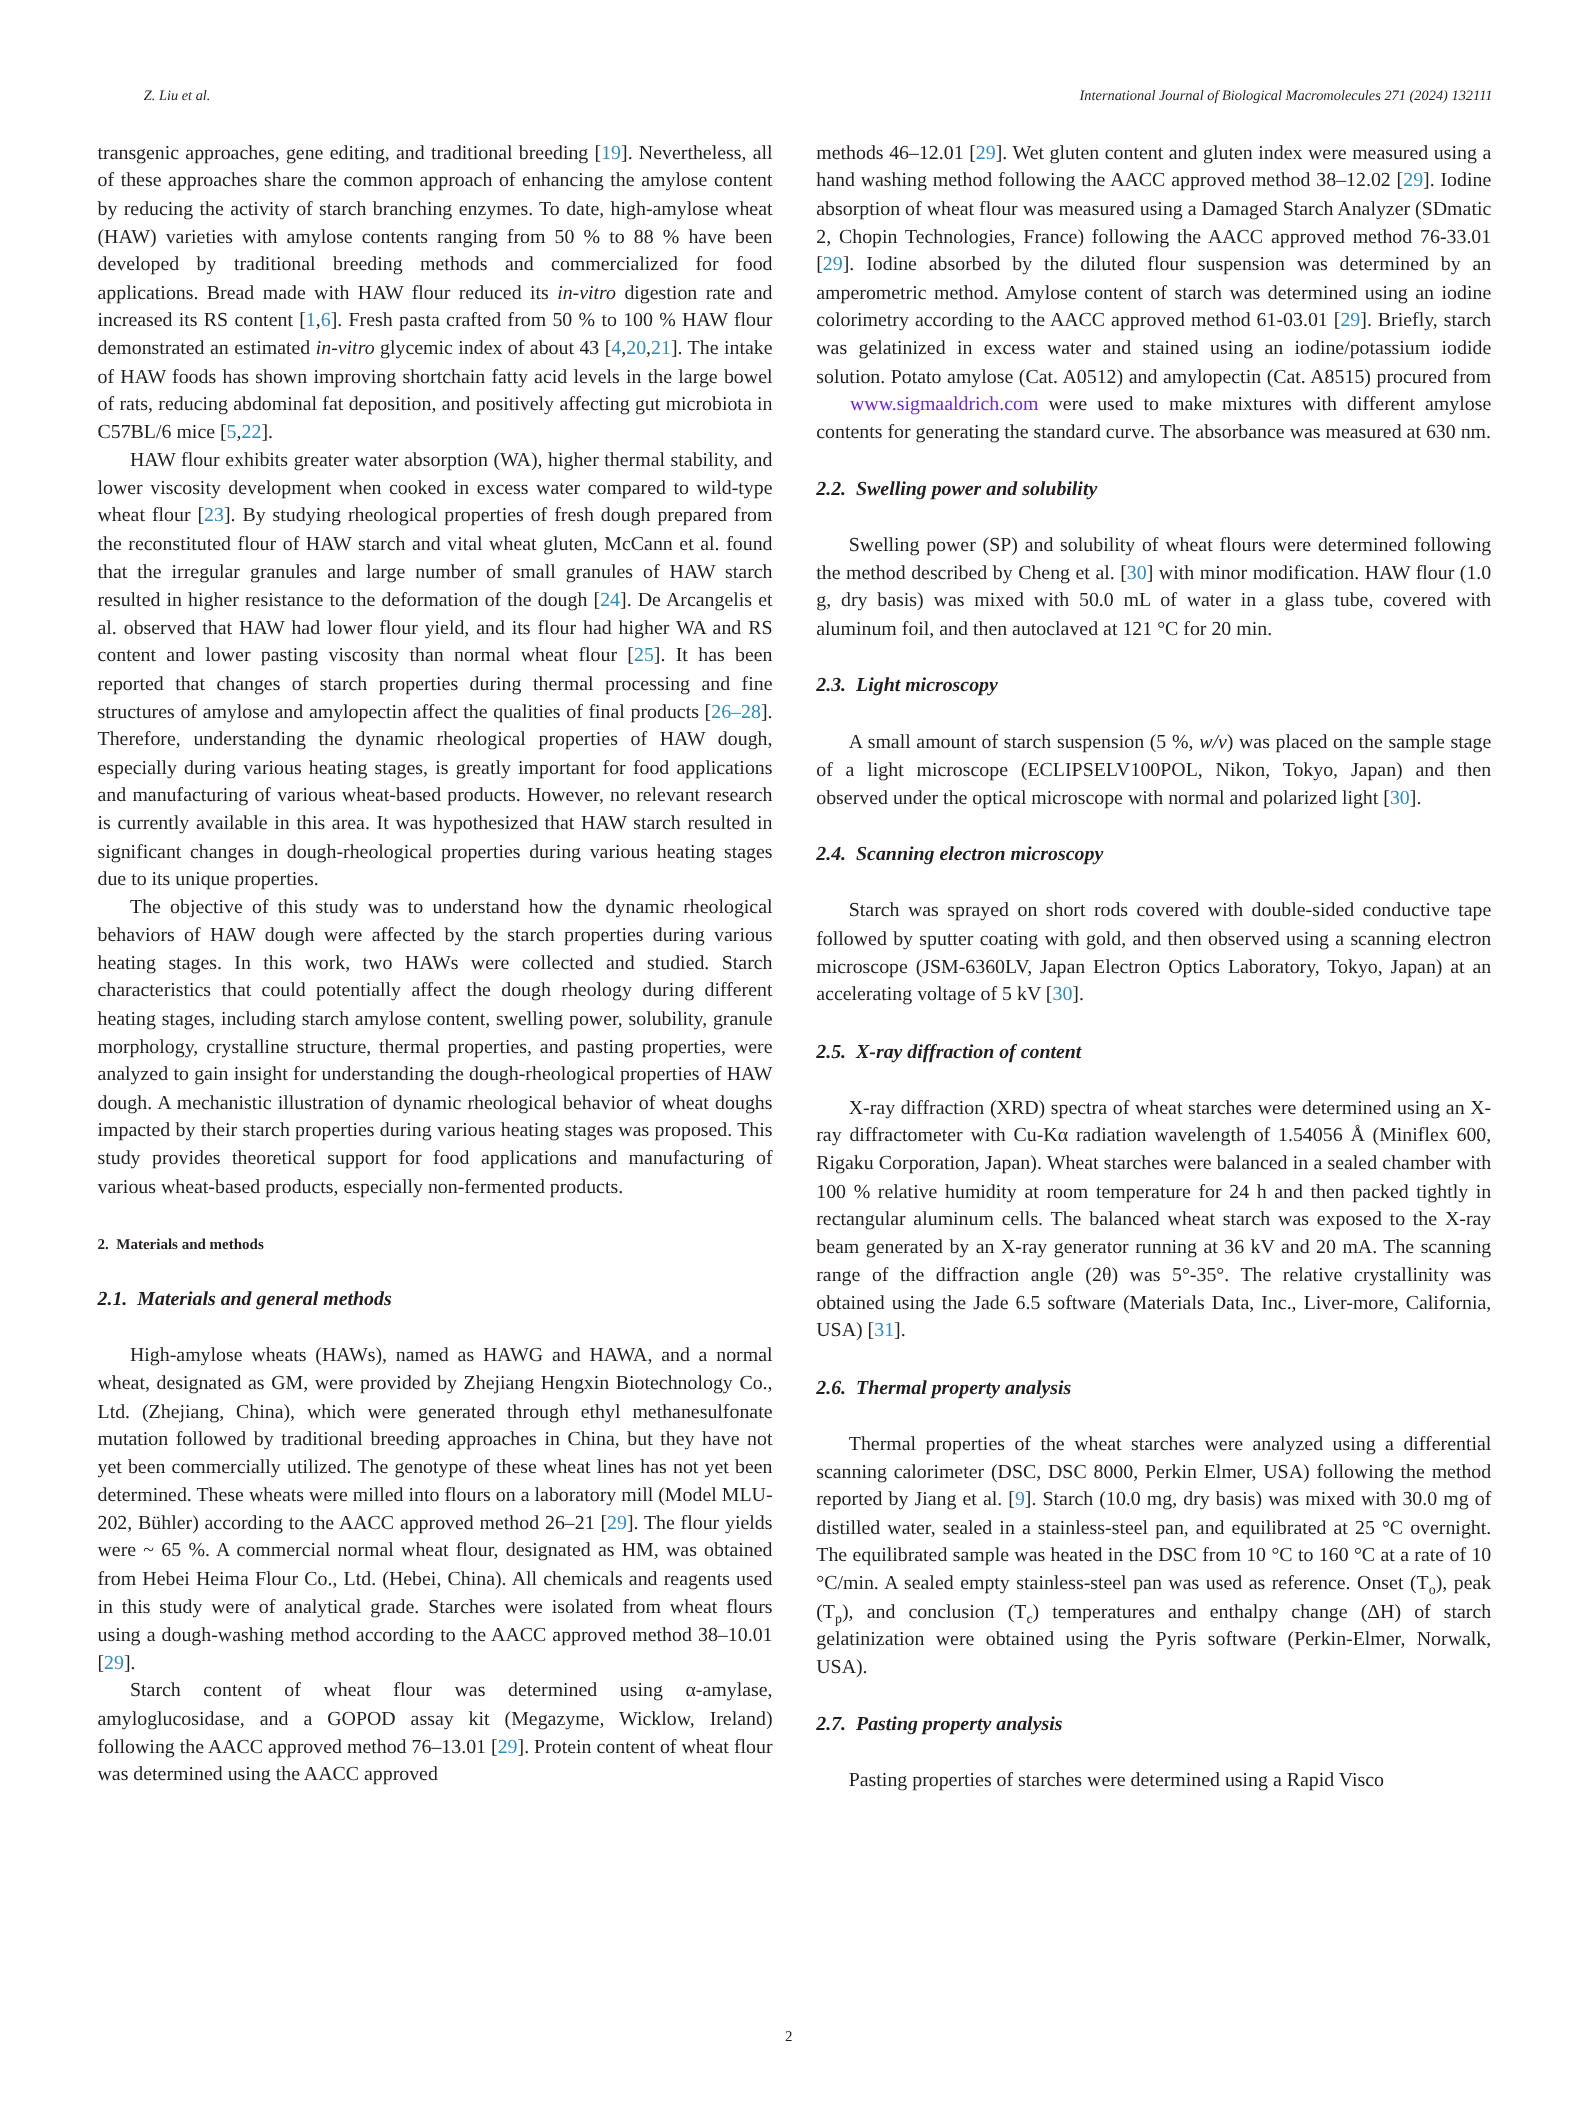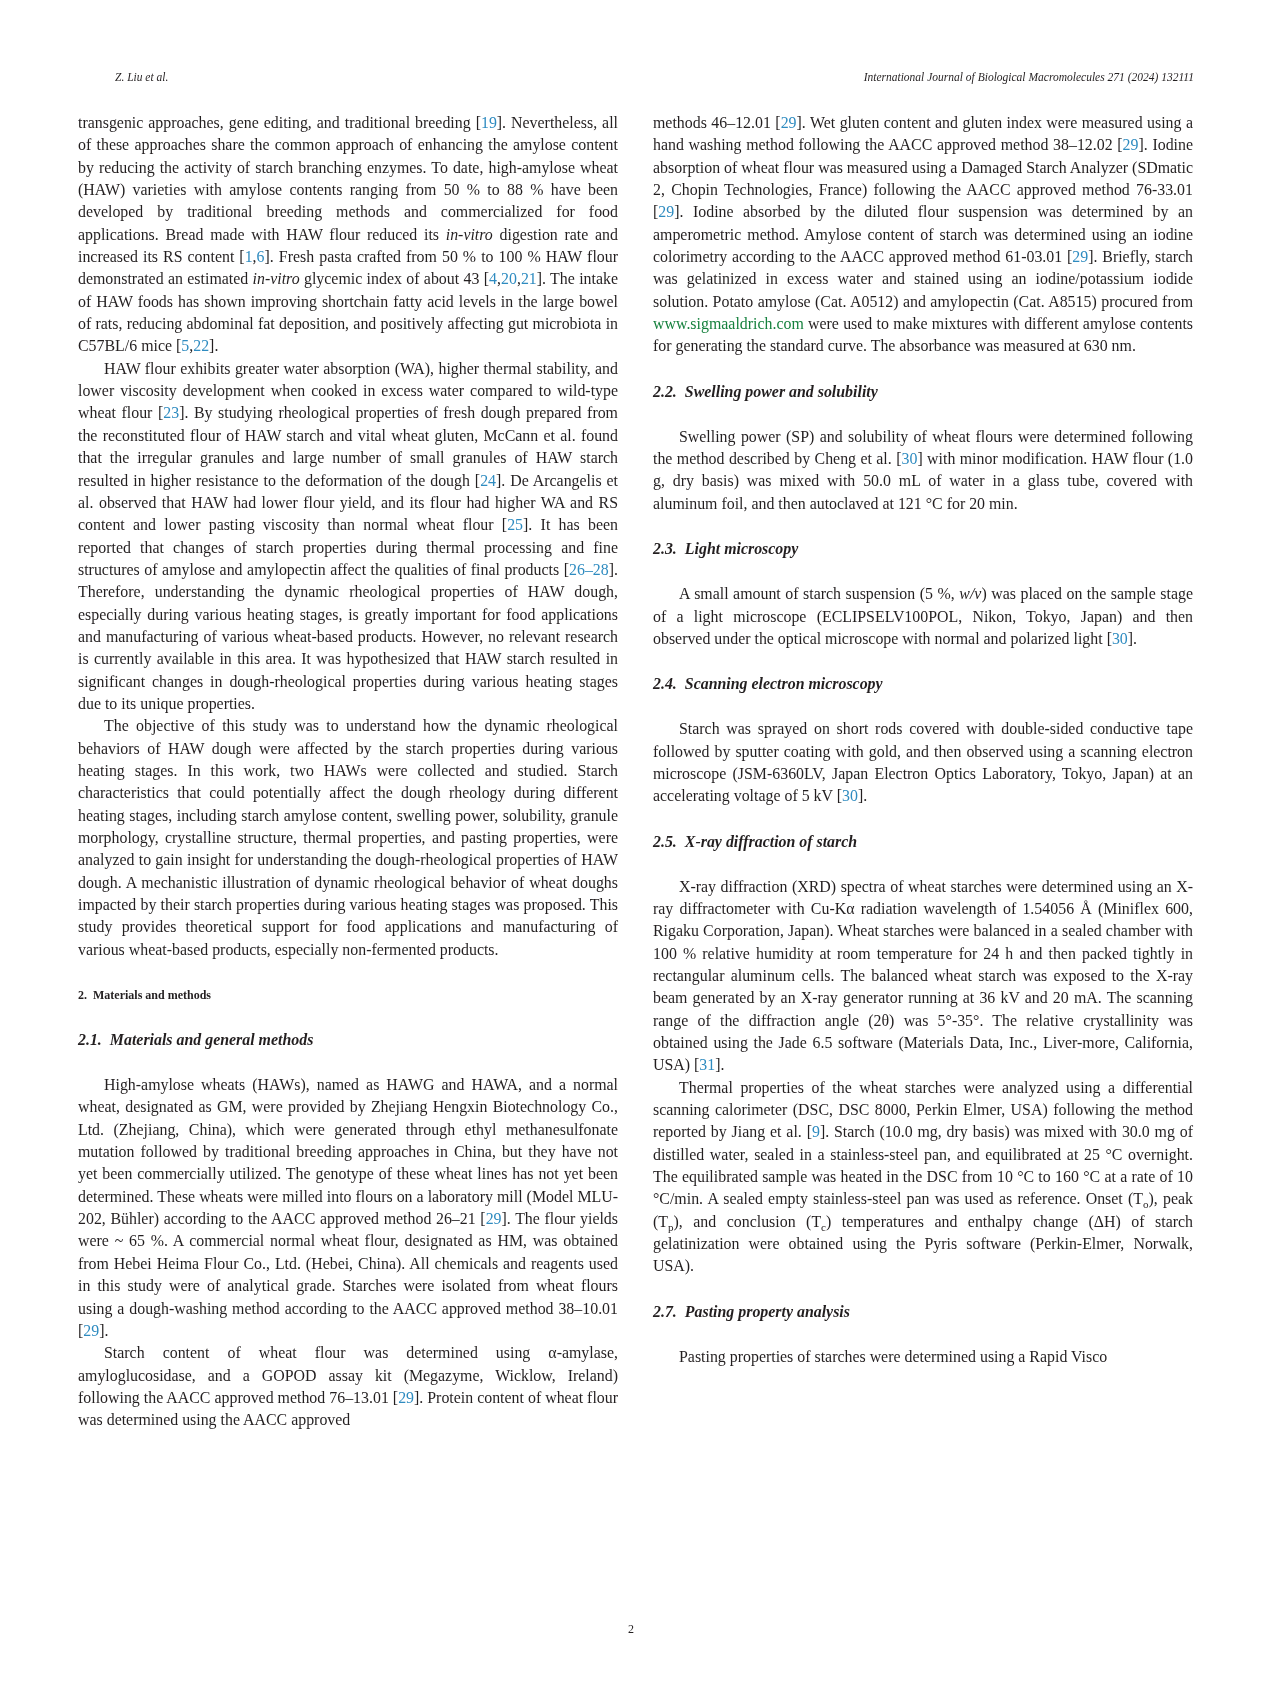--- a/index.html
+++ b/index.html
@@ -7,21 +7,21 @@
          font-family: "Liberation Serif", "DejaVu Serif", serif; color: #231f20; }
   .running-head { position: absolute; top: 71px; font-size: 11.5px; font-style: italic; color: #231f20; margin-left: 36px; }
   .rh-left { left: 79px; }
   .rh-right { right: 68px; }
   .col { position: absolute; top: 112px; width: 540px; font-size: 15.9px; line-height: 22.35px; }
   .col-left { left: 78px; }
   .col-right { left: 653px; }
   p.para { margin: 0; text-align: justify; hyphens: manual; }
   p.indent { text-indent: 26px; }
   .ref { color: #2e8bc0; }
-  .link { color: #15803d; }
+  .link { color: #6d28d9; margin-left: 27px; }
   .sec-h { font-weight: bold; font-size: 12px; margin: 23px 0 0 0; line-height: 22px; }
   .sub-h { font-style: italic; font-size: 15.9px; margin: 0; line-height: 22px; }
   .sub-h .num { font-style: italic; margin-right: 8px; }
   .gap-before { margin-top: 23px; }
   .gap-after { margin-bottom: 23px; }
   .page-num { position: absolute; top: 1622px; left: 0; width: 1262px; text-align: center; font-size: 12px; }
   sub { font-size: 70%; line-height: 0; }
 </style>
 </head>
 <body>
@@ -54,24 +54,25 @@
   </div>
   <div>
     <h3 class="sub-h gap-before gap-after"><span class="num">2.3.</span><span>Light microscopy</span></h3>
     <p class="para indent">A small amount of starch suspension (5 %, <i>w/v</i>) was placed on the sample stage of a light microscope (ECLIPSELV100POL, Nikon, Tokyo, Japan) and then observed under the optical microscope with normal and polarized light [<a class="ref">30</a>].</p>
   </div>
   <div>
     <h3 class="sub-h gap-before gap-after"><span class="num">2.4.</span><span>Scanning electron microscopy</span></h3>
     <p class="para indent">Starch was sprayed on short rods covered with double-sided conductive tape followed by sputter coating with gold, and then observed using a scanning electron microscope (JSM-6360LV, Japan Electron Optics Laboratory, Tokyo, Japan) at an accelerating voltage of 5 kV [<a class="ref">30</a>].</p>
   </div>
   <div>
-    <h3 class="sub-h gap-before gap-after"><span class="num">2.5.</span><span>X-ray diffraction of starch</span></h3>
+    <h3 class="sub-h gap-before gap-after"><span class="num">2.5.</span><span>X-ray diffraction of content</span></h3>
     <p class="para indent">X-ray diffraction (XRD) spectra of wheat starches were determined using an X-ray diffractometer with Cu-Kα radiation wavelength of 1.54056 Å (Miniflex 600, Rigaku Corporation, Japan). Wheat starches were balanced in a sealed chamber with 100 % relative humidity at room temperature for 24 h and then packed tightly in rectangular aluminum cells. The balanced wheat starch was exposed to the X-ray beam generated by an X-ray generator running at 36 kV and 20 mA. The scanning range of the diffraction angle (2θ) was 5°-35°. The relative crystallinity was obtained using the Jade 6.5 software (Materials Data, Inc., Liver-more, California, USA) [<a class="ref">31</a>].</p>
   </div>
   <div>
+    <h3 class="sub-h gap-before gap-after"><span class="num">2.6.</span><span>Thermal property analysis</span></h3>
     <p class="para indent">Thermal properties of the wheat starches were analyzed using a differential scanning calorimeter (DSC, DSC 8000, Perkin Elmer, USA) following the method reported by Jiang et al. [<a class="ref">9</a>]. Starch (10.0 mg, dry basis) was mixed with 30.0 mg of distilled water, sealed in a stainless-steel pan, and equilibrated at 25 °C overnight. The equilibrated sam­ple was heated in the DSC from 10 °C to 160 °C at a rate of 10 °C/min. A sealed empty stainless-steel pan was used as reference. Onset (T<sub>o</sub>), peak (T<sub>p</sub>), and conclusion (T<sub>c</sub>) temperatures and enthalpy change (ΔH) of starch gelatinization were obtained using the Pyris software (Perkin-Elmer, Norwalk, USA).</p>
   </div>
   <div>
     <h3 class="sub-h gap-before gap-after"><span class="num">2.7.</span><span>Pasting property analysis</span></h3>
     <p class="para indent">Pasting properties of starches were determined using a Rapid Visco</p>
   </div>
 </div>
 
 <div class="page-num">2</div>
 

